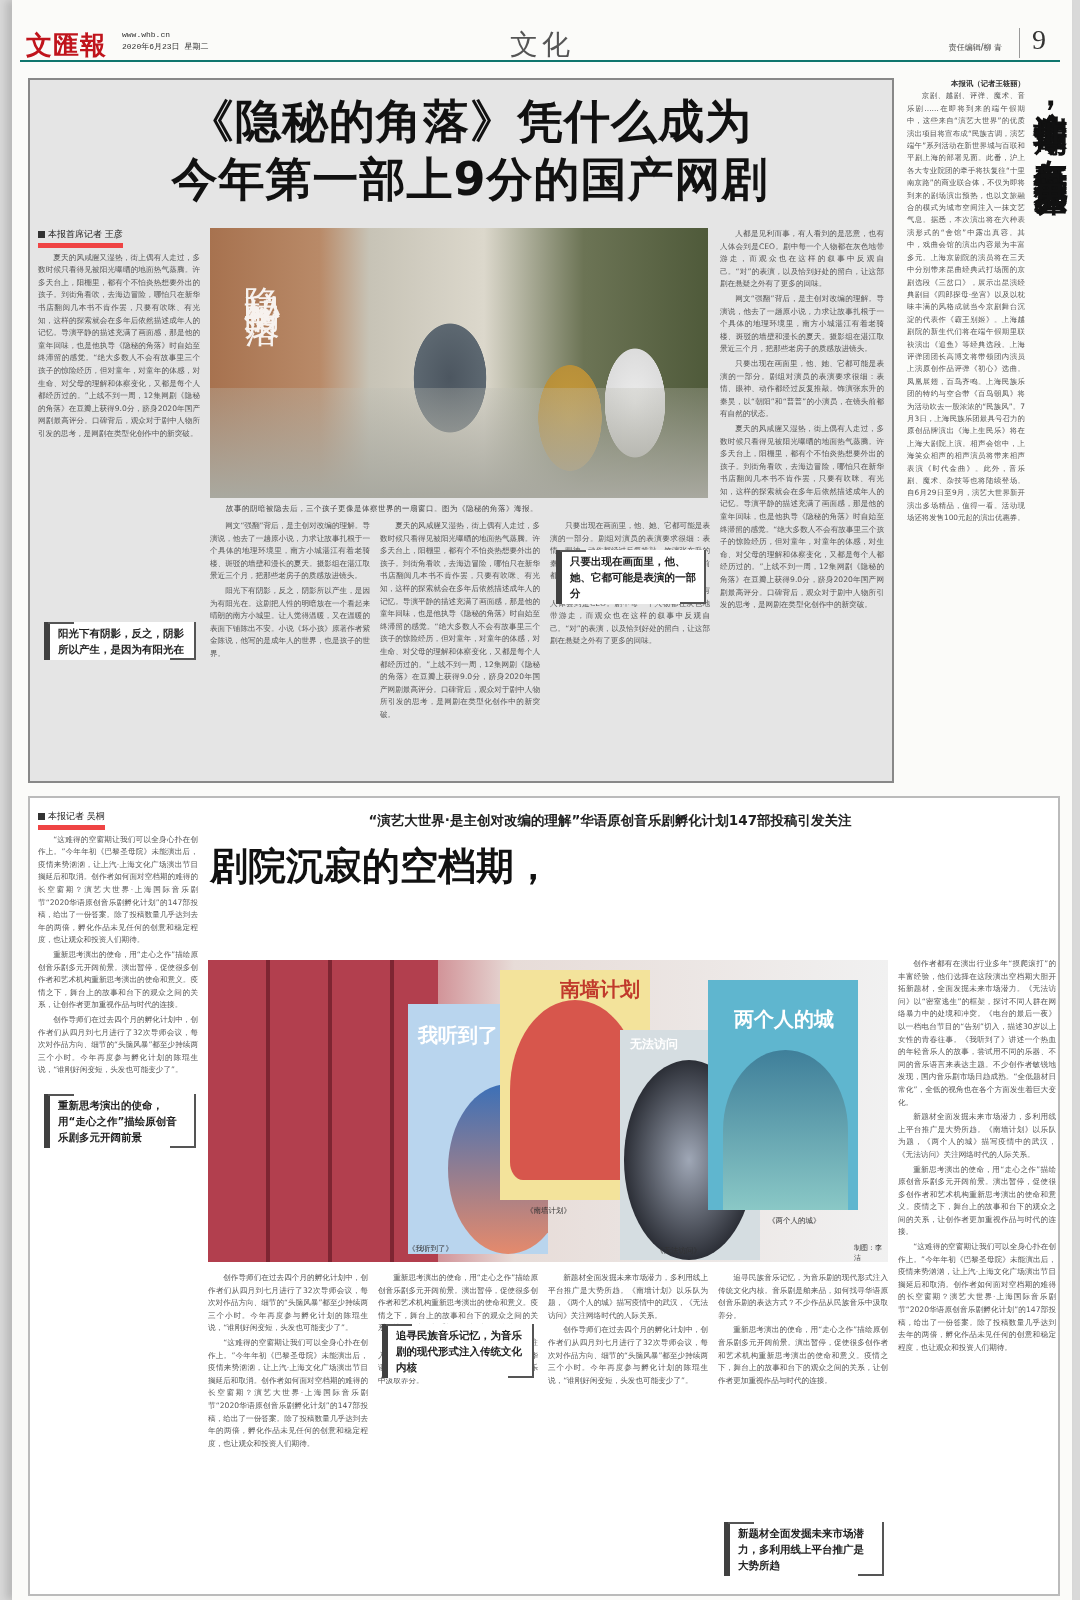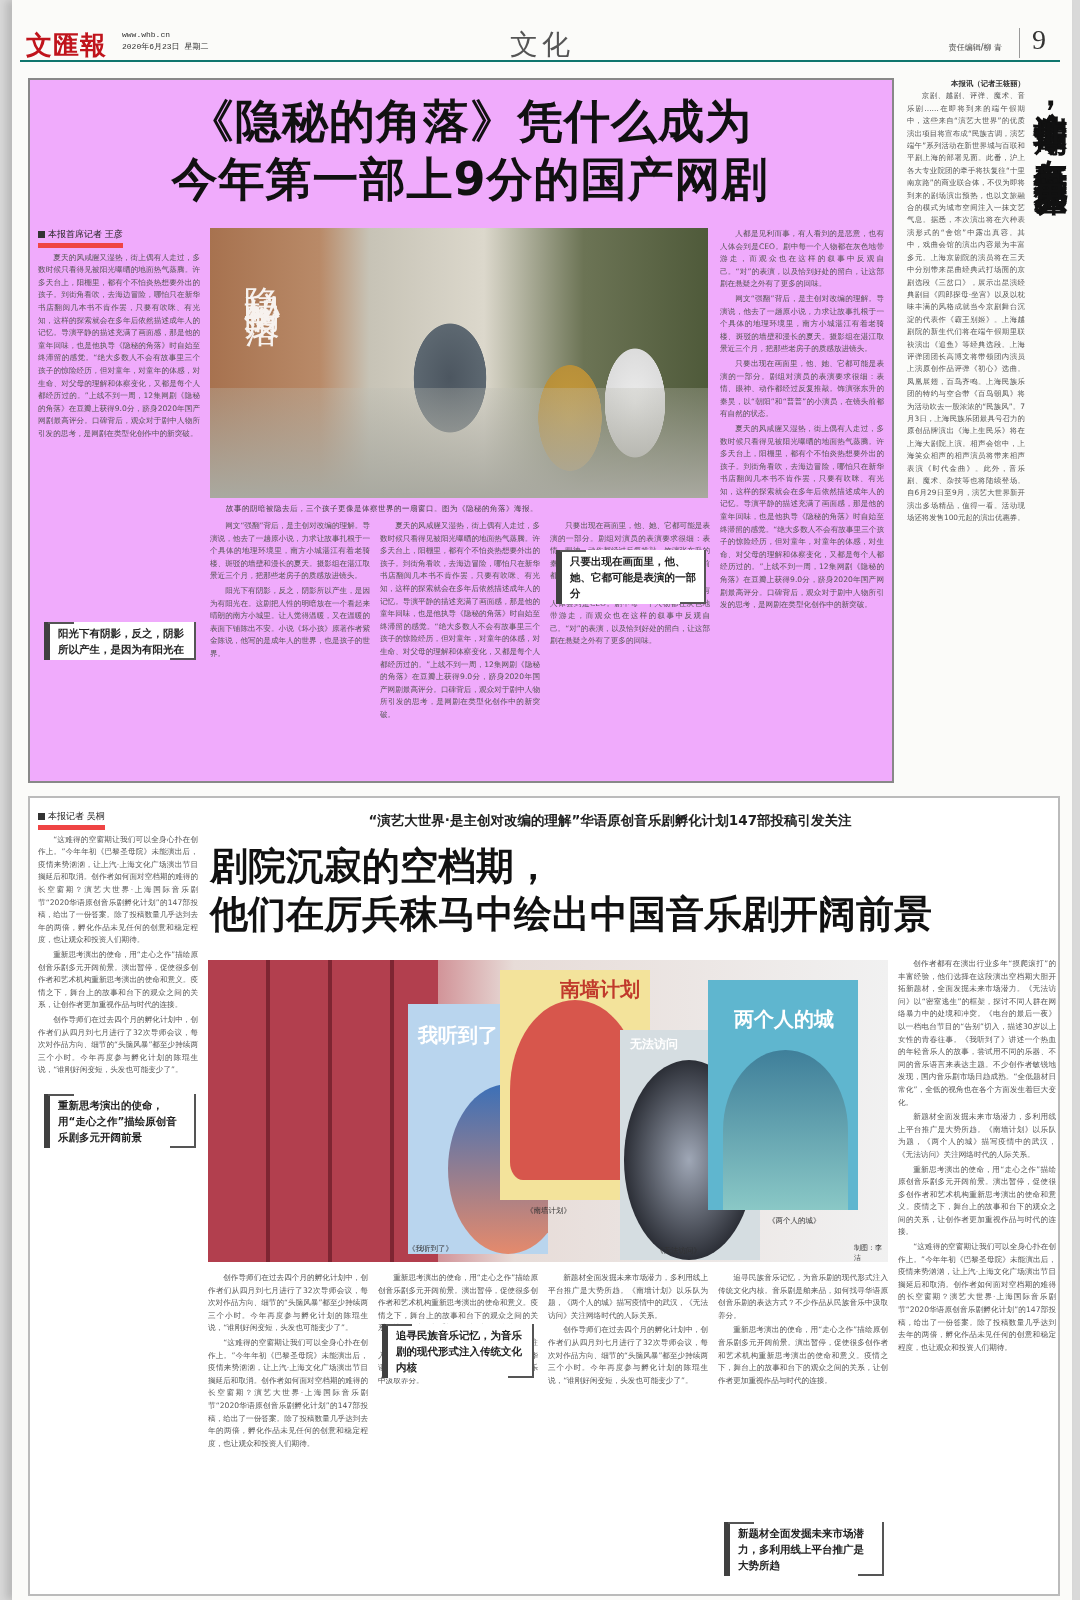--- a/index.html
+++ b/index.html
@@ -29,21 +29,21 @@
     position: absolute; left: 490px; top: 4px; font-size: 28px; color: #555;
     font-family: "DejaVu Sans", sans-serif; font-weight: 300; letter-spacing: 4px;
   }
   .editors { position: absolute; right: 58px; top: 20px; font-size: 8px; color: #444; font-family: "DejaVu Sans", sans-serif; }
   .page-sep { position: absolute; right: 40px; top: 6px; width: 1px; height: 30px; background: #999; }
   .page-num { position: absolute; right: 14px; top: 2px; font-size: 28px; color: #333; font-family: "Liberation Serif", serif; }
 
   
   .box1 {
     position: absolute; left: 16px; top: 78px; width: 866px; height: 705px;
-    border: 2px solid #888; background: #f0abfc;
+    border: 2px solid #888; background: #e5e5e5;
   }
   .h1 {
     position: absolute; left: 60px; top: 12px; width: 760px;
     font-family: "DejaVu Sans", sans-serif; font-weight: bold;
     font-size: 46px; line-height: 58px; color: #111; text-align: center;
     letter-spacing: 1px;
   }
   .byline {
     font-family: "DejaVu Sans", sans-serif; font-size: 9px; color: #222;
     border-bottom: 5px solid #ef4444; padding-bottom: 2px; margin-bottom: 4px;
@@ -182,21 +182,20 @@
       <div class="byline">本报记者 吴桐</div>
       <p>“这难得的空窗期让我们可以全身心扑在创作上。”今年年初《巴黎圣母院》未能演出后，疫情来势汹汹，让上汽·上海文化广场演出节目搁延后和取消。创作者如何面对空档期的难得的长空窗期？演艺大世界·上海国际音乐剧节“2020华语原创音乐剧孵化计划”的147部投稿，给出了一份答案。除了投稿数量几乎达到去年的两倍，孵化作品未见任何的创意和稳定程度，也让观众和投资人们期待。</p>
       <p>重新思考演出的使命，用“走心之作”描绘原创音乐剧多元开阔前景。演出暂停，促使很多创作者和艺术机构重新思考演出的使命和意义。疫情之下，舞台上的故事和台下的观众之间的关系，让创作者更加重视作品与时代的连接。</p>
       <p>创作导师们在过去四个月的孵化计划中，创作者们从四月到七月进行了32次导师会议，每次对作品方向、细节的“头脑风暴”都至少持续两三个小时。今年再度参与孵化计划的陈琨生说，“谁刚好闲变短，头发也可能变少了”。</p>
     </div>
     <div class="pull" style="left:14px; top:296px; width:152px;">重新思考演出的使命，用“走心之作”描绘原创音乐剧多元开阔前景</div>
 
     <div class="subhead">“演艺大世界·是主创对改编的理解”华语原创音乐剧孵化计划147部投稿引发关注</div>
     <div class="h2">
       <div>剧院沉寂的空档期，</div>
-      <div>他们在厉兵秣马中绘出中国音乐剧开阔前景</div>
     </div>
 
     <div class="photo2">
       <div class="seatrow"></div>
       <div class="poster p1">
         <div class="blob"></div>
         <div class="ptitle" style="left:10px; top:18px; font-size:20px;">我听到了</div>
       </div>
       <div class="poster p2">
         <div class="sun"></div>

